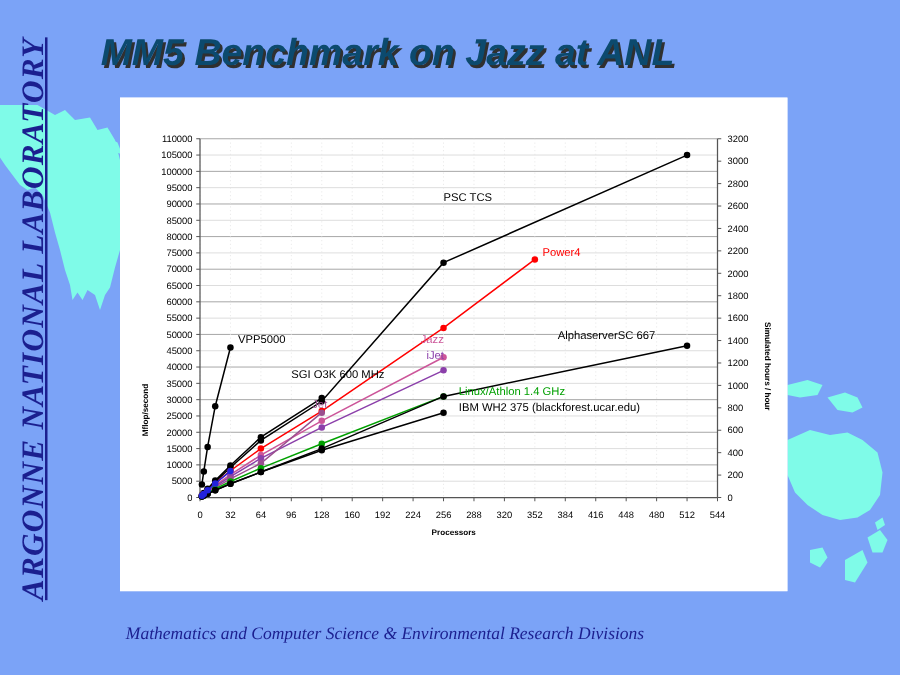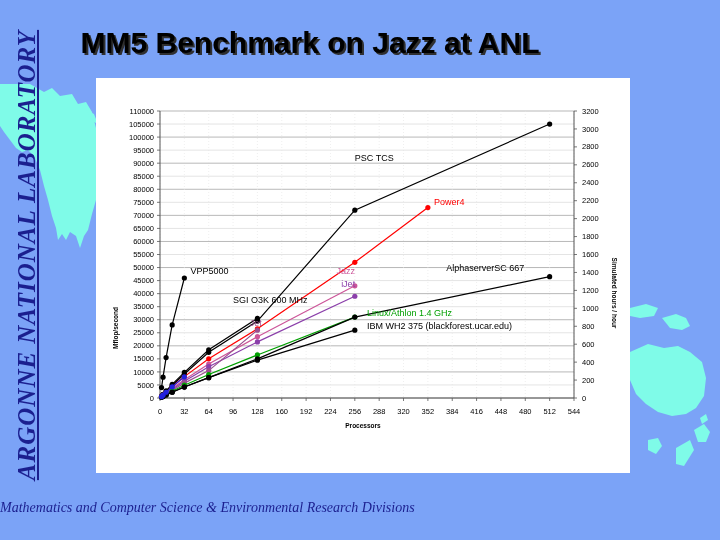--- a/index.html
+++ b/index.html
@@ -27,28 +27,30 @@
     text-decoration:underline;
     white-space:nowrap;
   }
 
   
   #slide-title{
     position:absolute;left:0;top:26px;width:620px;
     text-align:center;
     font-family:"Liberation Sans",sans-serif;
     font-weight:bold;font-size:30px;
-    color:#000000;
+    color:#0c4a6e;
     text-shadow:2px 2px 0 #303030;
     white-space:nowrap;
+    font-style:italic;
   }
 
   
   #footer-text{
     position:absolute;left:0;top:500px;width:616px;
+    text-align:center;
     font-family:"Liberation Serif",serif;
     font-style:italic;font-size:14px;
     color:#1b1f8f;
     white-space:nowrap;
   }
 
   
   #chart-panel{
     position:absolute;left:96px;top:78px;
     width:534px;height:395px;

